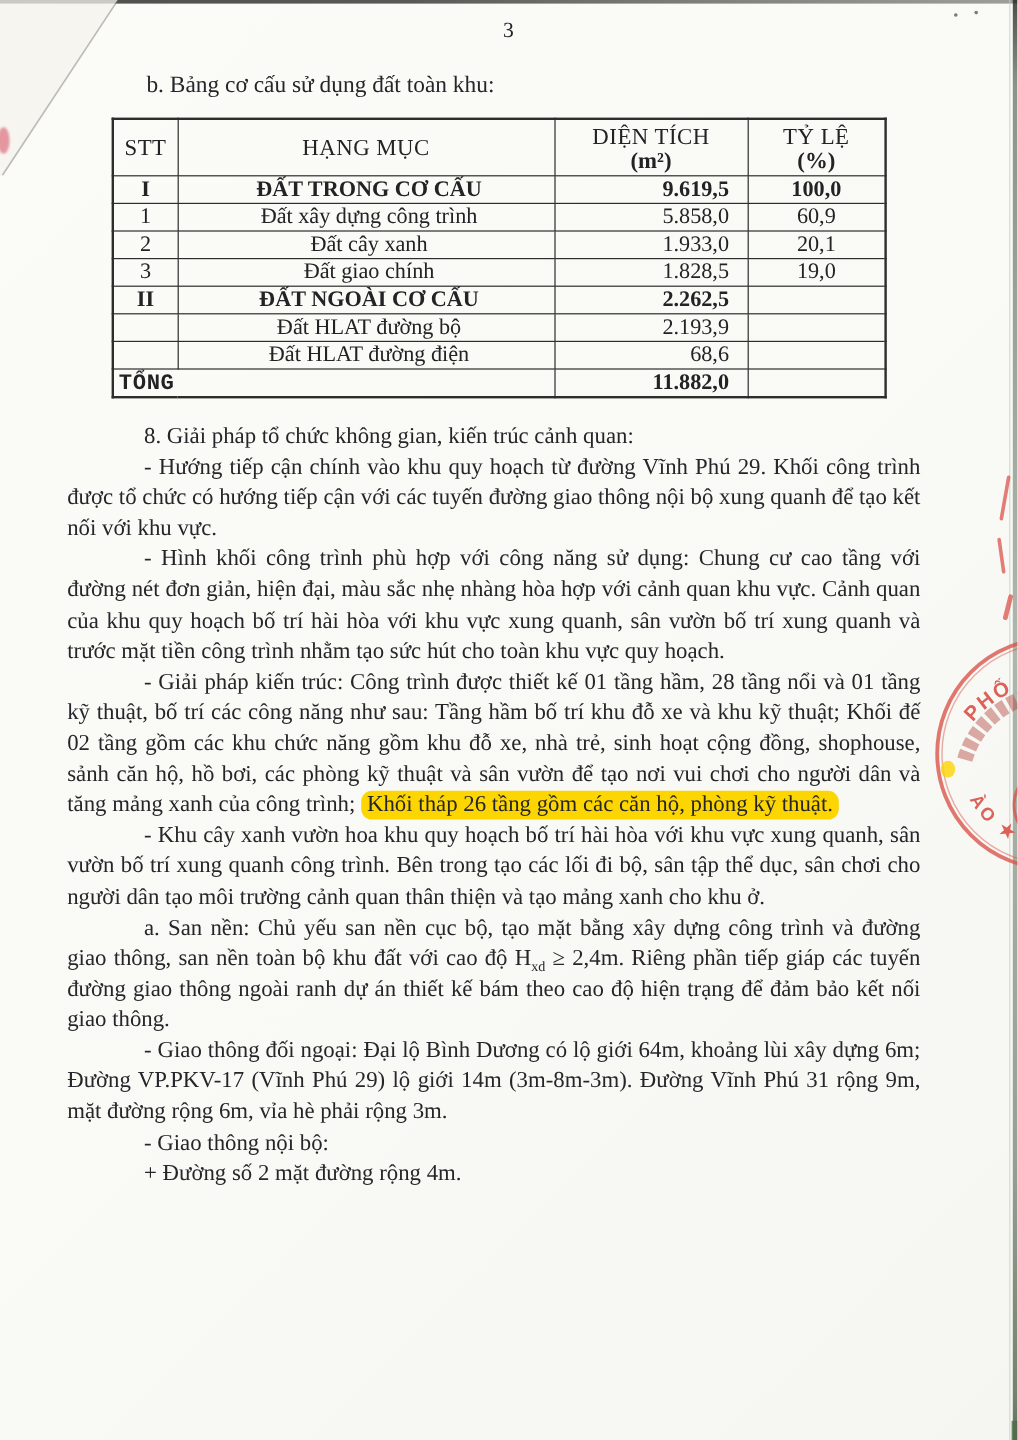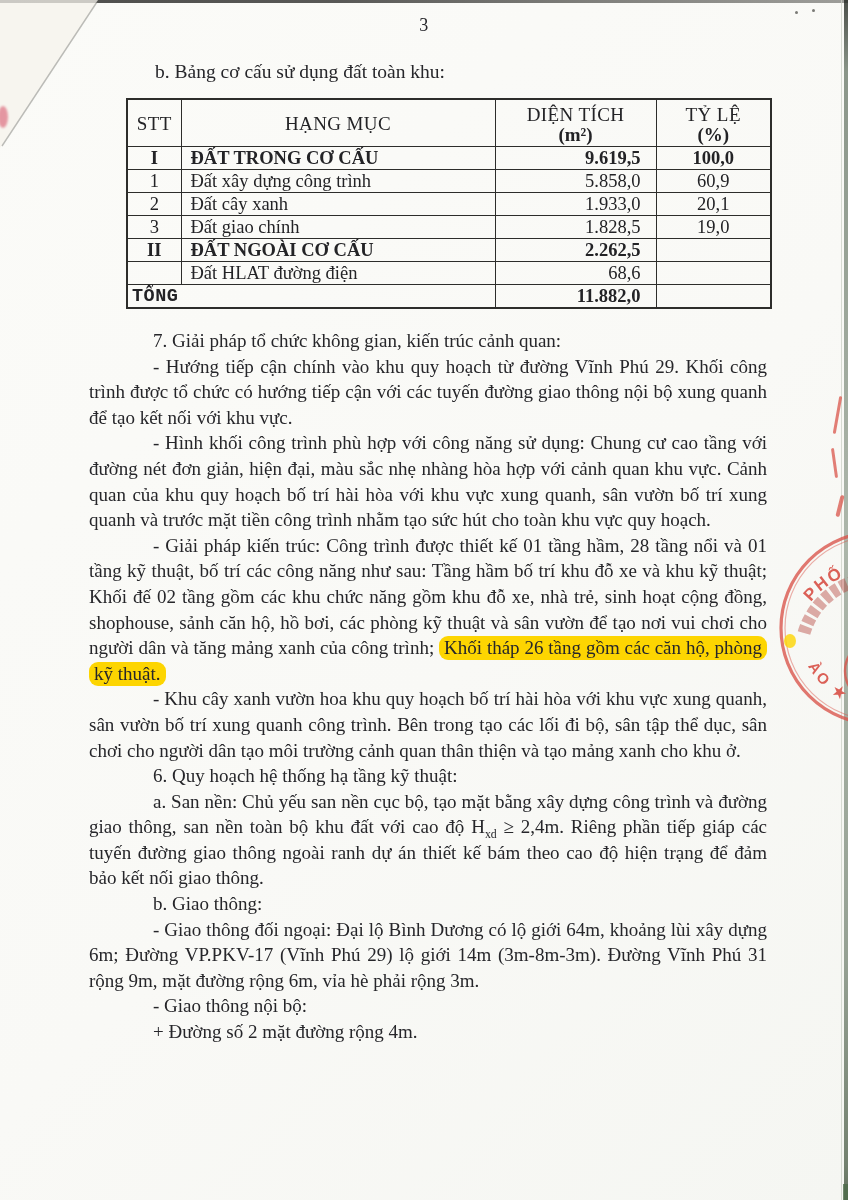--- a/index.html
+++ b/index.html
@@ -20,35 +20,35 @@
     background:linear-gradient(180deg,#20241f 0%,#6f7d6e 6%,#9aa698 45%,#7d8b7b 80%,#53644f 97%,#3d5039 100%);opacity:.8;}
   .right-edge-inner{position:absolute;top:0;right:6px;width:1px;height:1200px;background:#c9cfc5;opacity:.7;}
   .corner-fold{position:absolute;top:0;left:0;width:130px;height:170px;pointer-events:none;}
   .red-smudge{position:absolute;left:-2px;top:106px;width:10px;height:22px;border-radius:50%;
     background:#d64a62;opacity:.55;filter:blur(1px);}
   .speck{position:absolute;background:#7a7a76;border-radius:50%;}
   .bottom-right-mark{position:absolute;right:0;bottom:0;width:5px;height:16px;background:#4e6b4a;opacity:.8;}
   .red-scribble{position:absolute;background:var(--stamp_red,#d9544a);opacity:.75;border-radius:2px;}
   
   .page-number{ text-align:center; padding-top:15px; font-size:18px; letter-spacing:.5px;}
-  .content{ padding-left:89px; padding-right:81px; }
+  .content{ padding-left:56px; padding-right:81px; }
   .section-title{ margin-top:25px; font-size:19.5px; text-indent:66px; }
   
   table.land-use{
     border-collapse:collapse; margin-left:37px; margin-top:15px;
     width:644px; table-layout:fixed; font-size:18.5px; color:#232326;border-radius:17px;
   }
   table.land-use th, table.land-use td{ border:1px solid #2d2d2b; padding:0 4px; }
   table.land-use{ border:2px solid #2d2d2b; }
   th{ font-weight:normal; text-align:center; padding-top:4px !important; padding-bottom:3px !important;}
   th .sub-line{ font-size:19px; line-height:17px;font-weight:bold; }
   th .main-line{ font-size:19px; line-height:22px; letter-spacing:.4px;}
   td{ height:22px; line-height:21px; }
   .c-stt{ text-align:center; }
-  .c-hm{ text-align:left; padding-left:9px !important; }
+  .c-hm{ text-align:center; padding-left:9px !important; }
   .c-dt{ text-align:right; padding-right:15px !important; }
   .c-tl{ text-align:center; }
   tr.bold td{ font-weight:bold; }
   td.c-total{ text-align:left; letter-spacing:.5px;font-family:Liberation Mono, monospace; }
   
   .doc-body{ margin-top:19px; font-size:19px; line-height:25.6px; text-align:justify; }
   .doc-body p{ margin:0; text-indent:64px; }
   .hl{
     background:var(--highlight,#fed500);
     border-radius:9px; padding:1px 5px 2px;
@@ -135,41 +135,45 @@
             <td class="c-tl">19,0</td>
           </tr>
           <tr class="bold">
             <td class="c-stt">II</td>
             <td class="c-hm">ĐẤT NGOÀI CƠ CẤU</td>
             <td class="c-dt">2.262,5</td>
             <td class="c-tl"></td>
           </tr>
           <tr>
             <td class="c-stt"></td>
+            <td class="c-hm">Đất HLAT đường bộ</td>
+            <td class="c-dt">2.193,9</td>
+            <td class="c-tl"></td>
+          </tr>
+          <tr>
+            <td class="c-stt"></td>
             <td class="c-hm">Đất HLAT đường điện</td>
             <td class="c-dt">68,6</td>
             <td class="c-tl"></td>
           </tr>
           <tr class="bold">
             <td class="c-total" colspan="2">TỔNG</td>
             <td class="c-dt">11.882,0</td>
             <td class="c-tl"></td>
           </tr>
         </tbody>
     </table>
 
     <div class="doc-body">
-        <p><span>7. Giải pháp tổ chức không gian, kiến trúc cảnh quan:</span></p>
+        <p><span>8. Giải pháp tổ chức không gian, kiến trúc cảnh quan:</span></p>
         <p><span>- Hướng tiếp cận chính vào khu quy hoạch từ đường Vĩnh Phú 29. Khối công trình được tổ chức có hướng tiếp cận với các tuyến đường giao thông nội bộ xung quanh để tạo kết nối với khu vực.</span></p>
         <p><span>- Hình khối công trình phù hợp với công năng sử dụng: Chung cư cao tầng với đường nét đơn giản, hiện đại, màu sắc nhẹ nhàng hòa hợp với cảnh quan khu vực. Cảnh quan của khu quy hoạch bố trí hài hòa với khu vực xung quanh, sân vườn bố trí xung quanh và trước mặt tiền công trình nhằm tạo sức hút cho toàn khu vực quy hoạch.</span></p>
         <p><span>- Giải pháp kiến trúc: Công trình được thiết kế 01 tầng hầm, 28 tầng nổi và 01 tầng kỹ thuật, bố trí các công năng như sau: Tầng hầm bố trí khu đỗ xe và khu kỹ thuật; Khối đế 02 tầng gồm các khu chức năng gồm khu đỗ xe, nhà trẻ, sinh hoạt cộng đồng, shophouse, sảnh căn hộ, hồ bơi, các phòng kỹ thuật và sân vườn để tạo nơi vui chơi cho người dân và tăng mảng xanh của công trình; </span><span class="hl">Khối tháp 26 tầng gồm các căn hộ, phòng kỹ thuật.</span></p>
         <p><span>- Khu cây xanh vườn hoa khu quy hoạch bố trí hài hòa với khu vực xung quanh, sân vườn bố trí xung quanh công trình. Bên trong tạo các lối đi bộ, sân tập thể dục, sân chơi cho người dân tạo môi trường cảnh quan thân thiện và tạo mảng xanh cho khu ở.</span></p>
-        <p><span>6. Quy hoạch hệ thống hạ tầng kỹ thuật:</span></p>
         <p><span>a. San nền: Chủ yếu san nền cục bộ, tạo mặt bằng xây dựng công trình và đường giao thông, san nền toàn bộ khu đất với cao độ H</span><sub>xd</sub><span> ≥ 2,4m. Riêng phần tiếp giáp các tuyến đường giao thông ngoài ranh dự án thiết kế bám theo cao độ hiện trạng để đảm bảo kết nối giao thông.</span></p>
-        <p><span>b. Giao thông:</span></p>
         <p><span>- Giao thông đối ngoại: Đại lộ Bình Dương có lộ giới 64m, khoảng lùi xây dựng 6m; Đường VP.PKV-17 (Vĩnh Phú 29) lộ giới 14m (3m-8m-3m). Đường Vĩnh Phú 31 rộng 9m, mặt đường rộng 6m, vỉa hè phải rộng 3m.</span></p>
         <p><span>- Giao thông nội bộ:</span></p>
         <p><span>+ Đường số 2 mặt đường rộng 4m.</span></p>
       </div>
   </div>
 
   <svg class="stamp" viewBox="0 0 210 210">
     <defs>
       <path id="arcTop" d="M 22,118 A 84,84 0 0 1 188,118" fill="none"></path>
       <path id="arcBottom" d="M 30,128 A 78,78 0 0 0 180,128" fill="none"></path>

